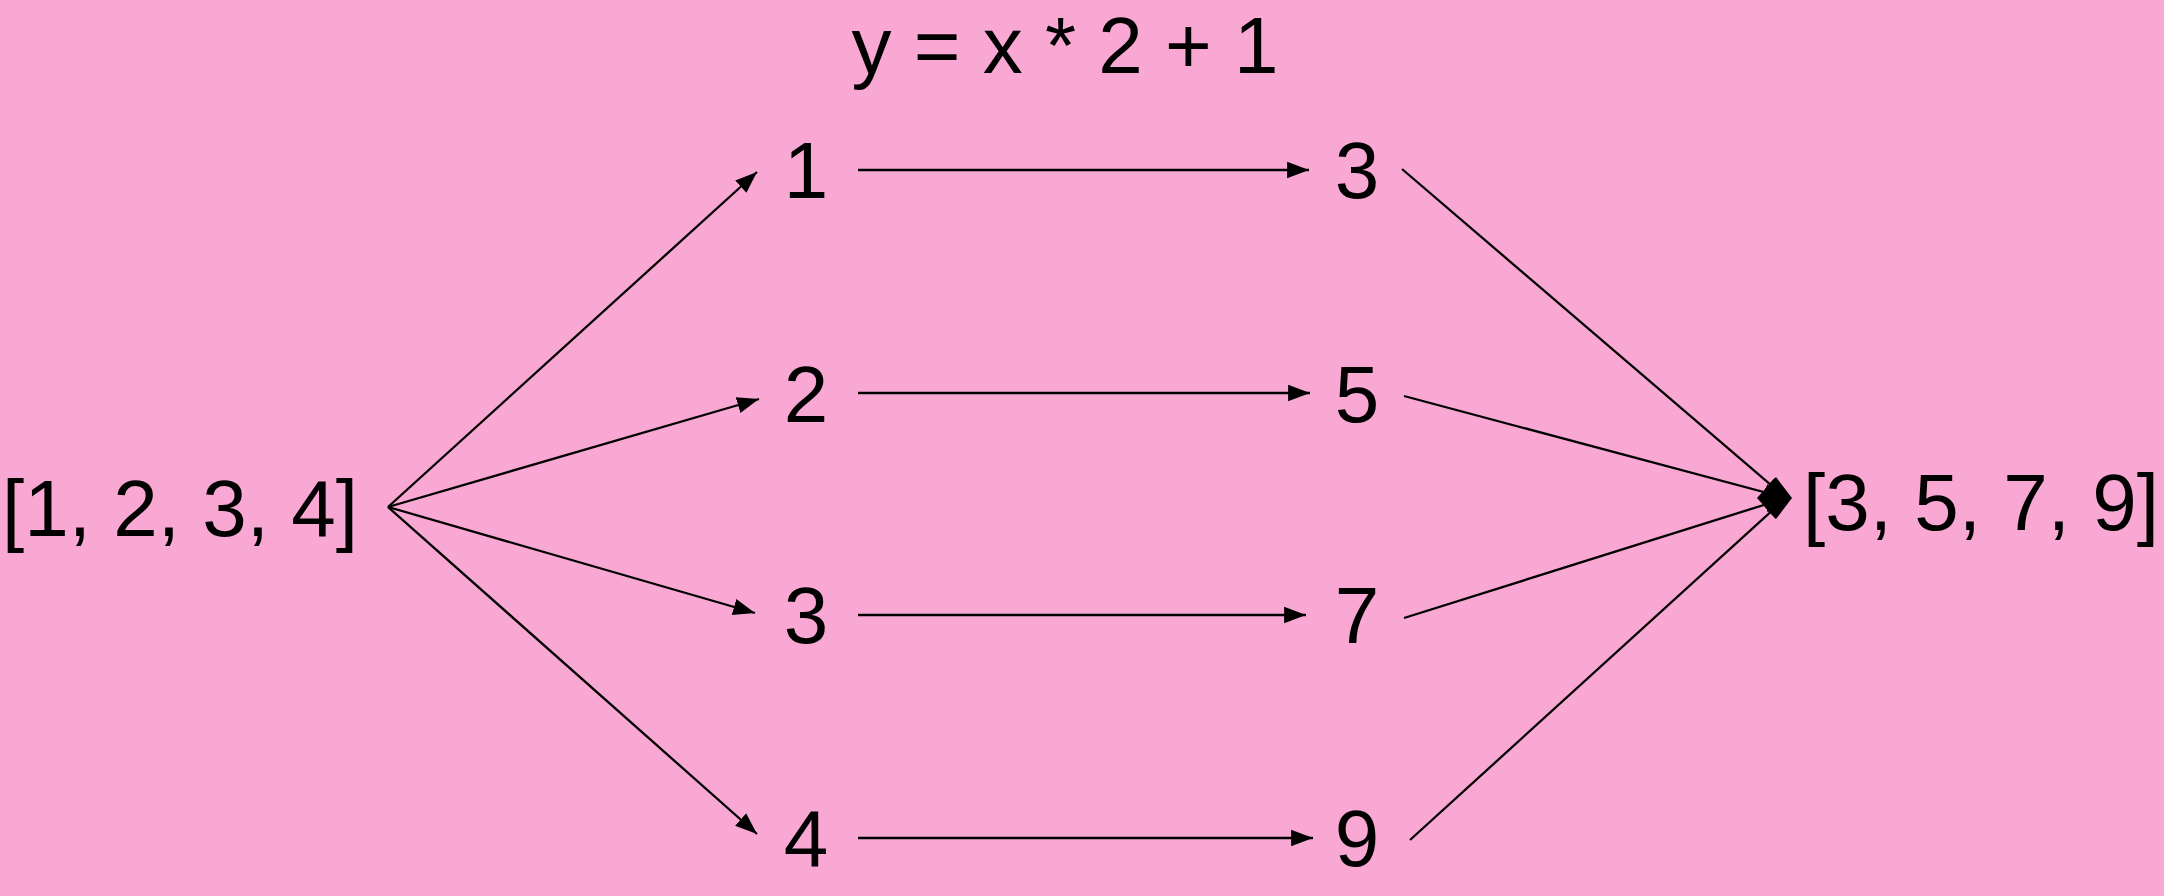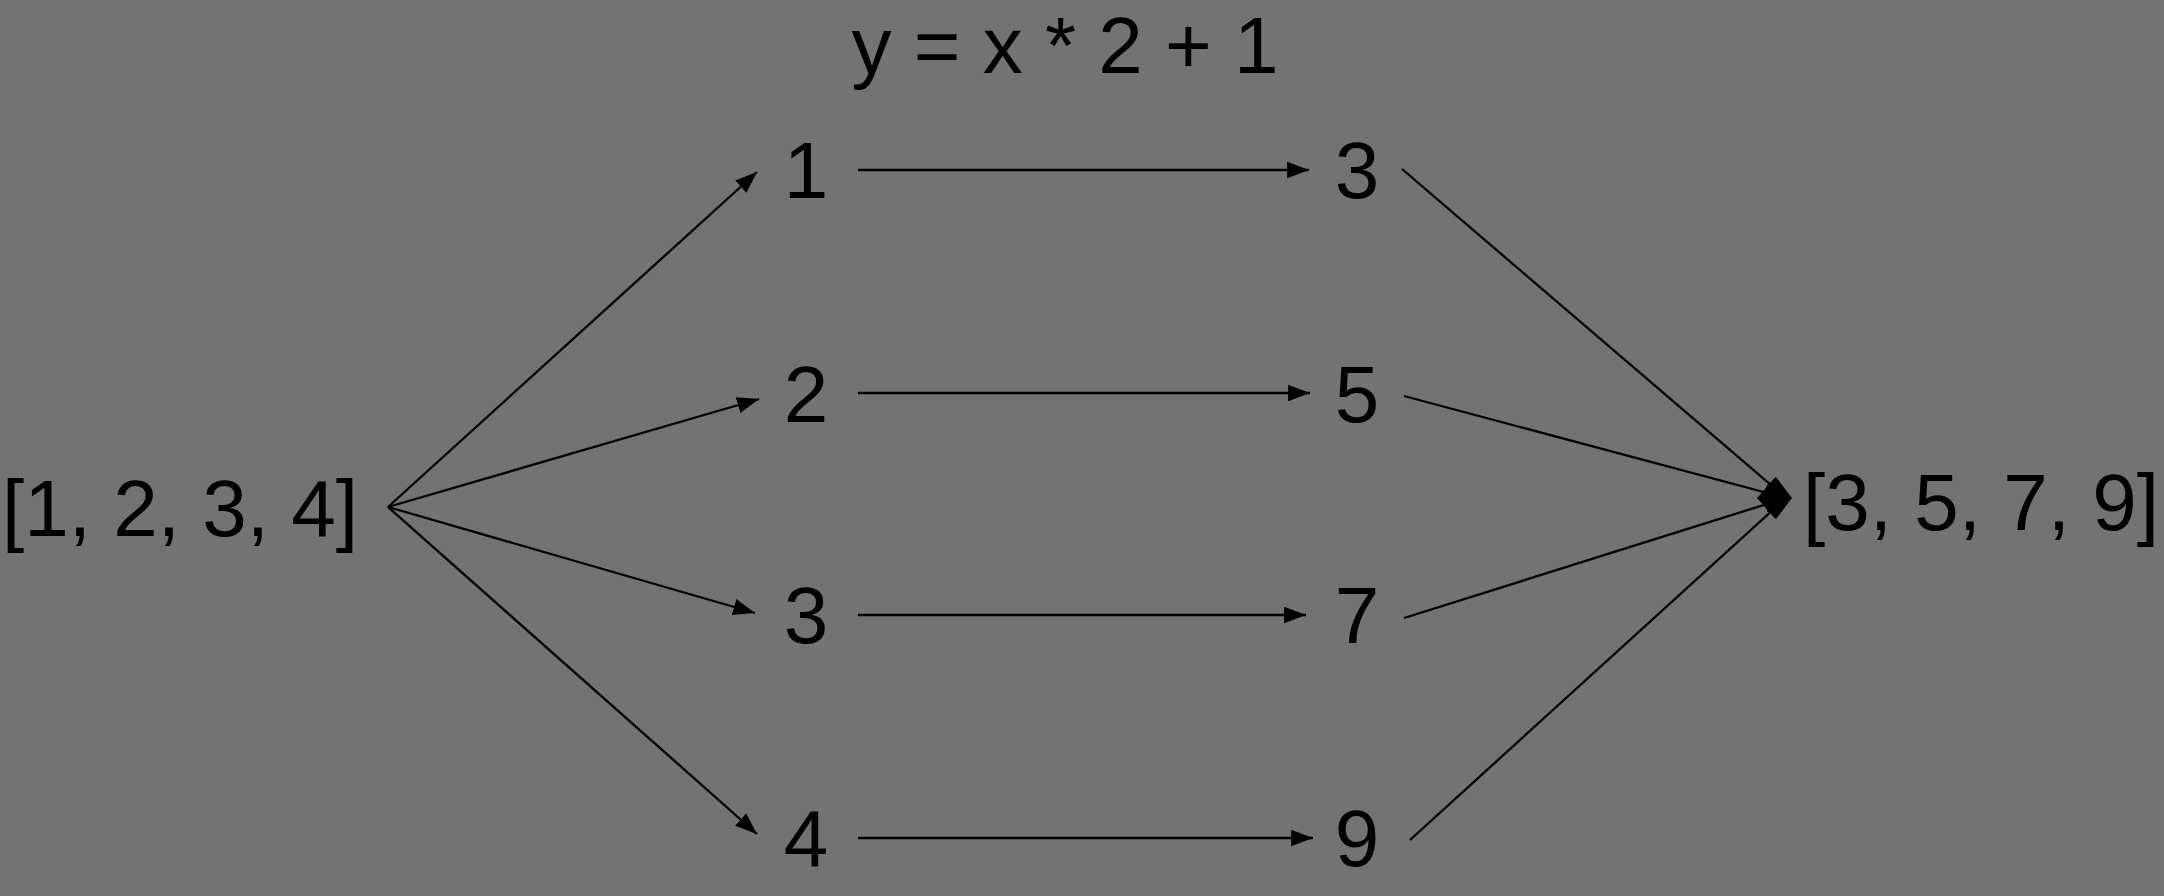--- a/index.html
+++ b/index.html
@@ -4,21 +4,21 @@
 <style>
   html, body {
     margin: 0;
     padding: 0;
     background: #ffffff;
   }
   .stage {
     position: relative;
     width: 2164px;
     height: 896px;
-    background: #737373;
+    background: #f9a8d4;
     overflow: hidden;
     font-family: "Liberation Sans", sans-serif;
   }
   svg {
     display: block;
   }
   .diagram-text {
     fill: #000000;
     font-family: "Liberation Sans", sans-serif;
     font-size: 80px;

